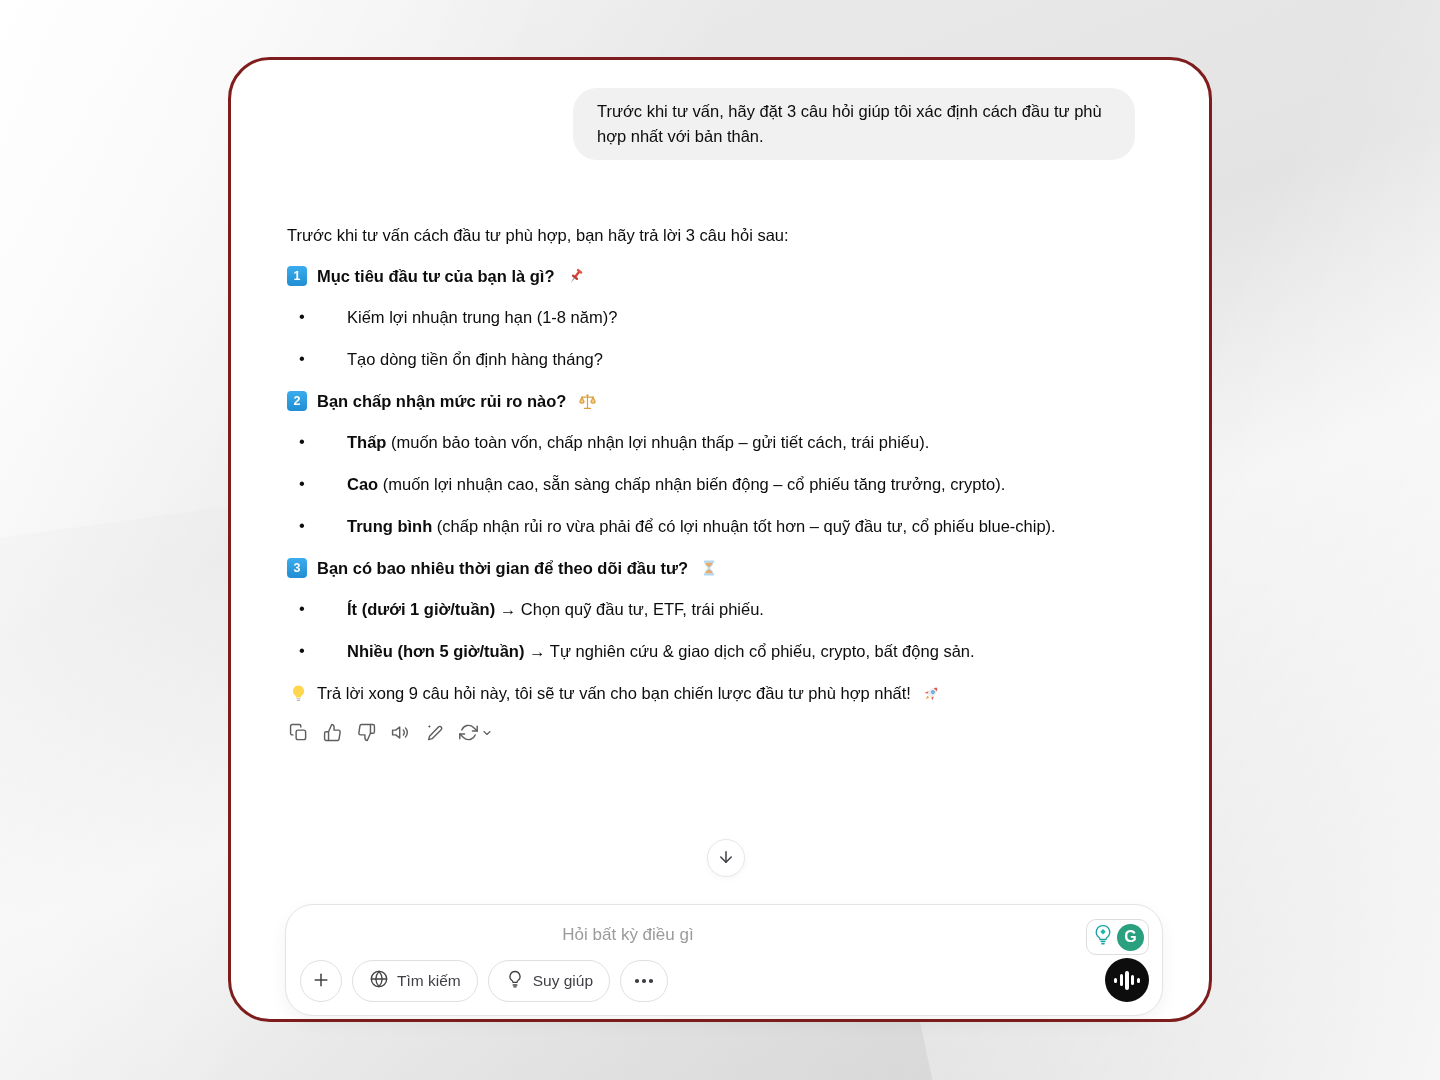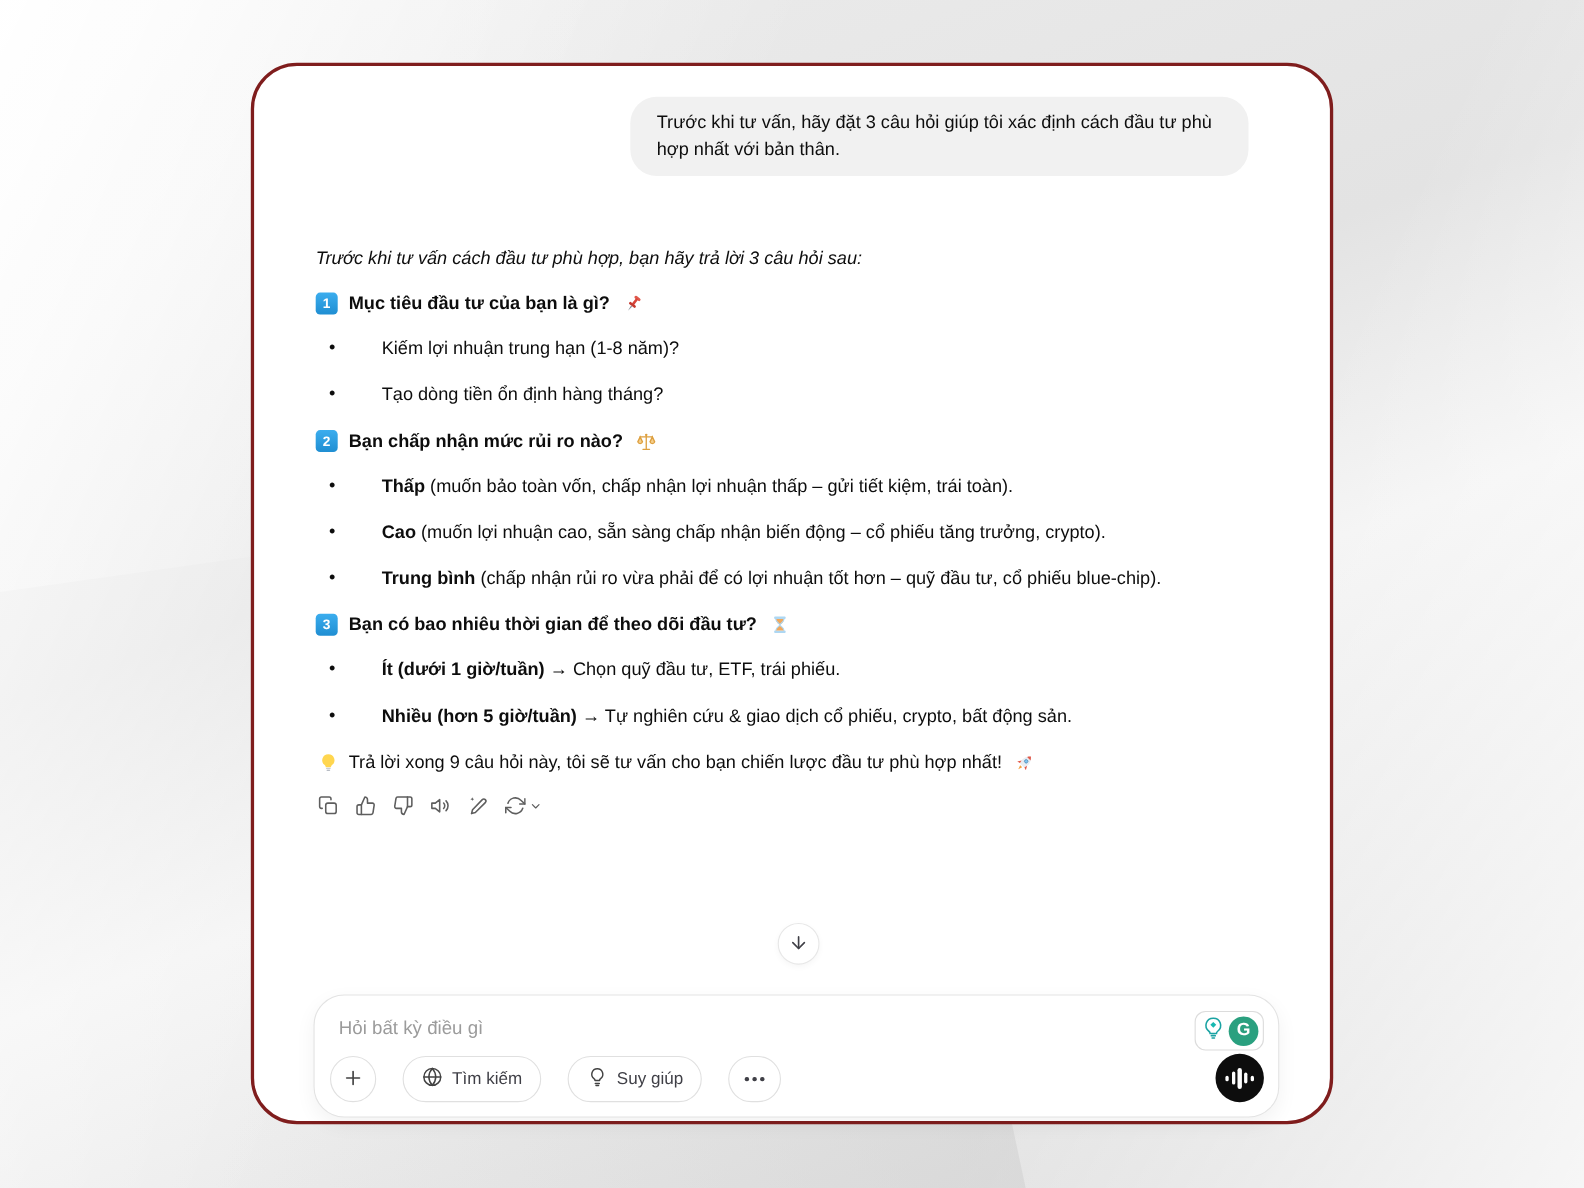--- a/index.html
+++ b/index.html
@@ -25,21 +25,21 @@
     background:#ffffff; border:3px solid #7f1d1d; border-radius:42px;
   }
 
   .bubble-row { padding:28px 74px 0 56px; display:flex; justify-content:flex-end; }
   .bubble {
     background:#f1f1f1; border-radius:24px; padding:11px 24px; max-width:562px;
     font-size:16.5px; line-height:25px; color:#0d0d0d;
   }
 
   .content { margin:62px 26px 0 56px; color:#0d0d0d; font-size:16.5px; line-height:26px; }
-  .intro { margin:0 0 15px;font-style:italic; }
+  .intro { margin:0 0 15px; }
   .heading { display:flex; align-items:center; gap:10px; font-weight:700; margin:13px 0 15px; }
   .badge {
     width:20px; height:20px; border-radius:4px; flex:0 0 20px;
     background:linear-gradient(180deg,#3badee,#1f8ed2); color:#fff;
     font-size:12.5px; font-weight:700; display:flex; align-items:center; justify-content:center;
   }
   .h-icon { display:inline-flex; margin-left:2px; }
   ul { list-style:none; }
   li { position:relative; padding-left:36px; margin-bottom:16px; }
   li::before { content:"•"; position:absolute; left:12px; top:-1px; color:#0d0d0d; }
@@ -56,24 +56,24 @@
     box-shadow:0 2px 6px rgba(0,0,0,.04); cursor:pointer;
   }
 
   .composer {
     position:absolute; left:54px; right:46px; bottom:3px; height:112px;
     background:#fff; border:1px solid #e3e3e3; border-radius:28px;
     box-shadow:0 6px 18px rgba(0,0,0,.05);
   }
   .composer-input {
     position:absolute; left:22px; top:20px; width:640px; border:none; outline:none;
-    font-family:"Liberation Sans",sans-serif; font-size:17px; color:#0d0d0d; background:transparent;
+    font-family:"Liberation Sans",sans-serif; font-size:17px; color:#0d0d0d; background:transparent;text-align:center;
   }
   .composer-input::placeholder { color:#9b9b9b; opacity:1; }
-  .composer-tools { position:absolute; left:14px; bottom:13px; display:flex; gap:24px; align-items:center; }
+  .composer-tools { position:absolute; left:14px; bottom:13px; display:flex; gap:10px; align-items:center; }
   .tool-circle { width:42px; height:42px; border-radius:50%; border:1px solid #e0e0e0; background:#fff;
     display:flex; align-items:center; justify-content:center; cursor:pointer; }
   .tool-pill { height:42px; border-radius:21px; border:1px solid #e0e0e0; background:#fff;
     display:flex; align-items:center; gap:8px; padding:0 16px; font-size:15.5px; color:#3f3f46; cursor:pointer;
     font-family:"Liberation Sans",sans-serif; }
   .tool-more { width:48px; justify-content:center; padding:0; gap:3.5px; }
   .dot { width:3.6px; height:3.6px; border-radius:50%; background:#3f3f46; }
 
   .gram {
     position:absolute; right:13px; top:14px; height:36px; display:flex; align-items:center; gap:2px;
@@ -134,21 +134,21 @@
             <path d="M12 4.5v15.5"></path>
             <path d="M5 6.5h14"></path>
             <circle cx="12" cy="4.2" r="1.4" fill="#dd9f3e" stroke="none"></circle>
             <path d="M5 6.5l-2.7 5.8a2.85 2.85 0 0 0 5.4 0z" fill="#f5ce8a"></path>
             <path d="M19 6.5l-2.7 5.8a2.85 2.85 0 0 0 5.4 0z" fill="#f5ce8a"></path>
             <path d="M8.2 20.8h7.6"></path>
           </svg>
       </span>
     </div>
     <ul>
-      <li><span class="b">Thấp</span><span> (muốn bảo toàn vốn, chấp nhận lợi nhuận thấp – gửi tiết kiệm, trái toàn).</span></li>
+      <li><span class="b">Thấp</span><span> (muốn bảo toàn vốn, chấp nhận lợi nhuận thấp – gửi tiết cách, trái phiếu).</span></li>
       <li><span class="b">Cao</span><span> (muốn lợi nhuận cao, sẵn sàng chấp nhận biến động – cổ phiếu tăng trưởng, crypto).</span></li>
       <li><span class="b">Trung bình</span><span> (chấp nhận rủi ro vừa phải để có lợi nhuận tốt hơn – quỹ đầu tư, cổ phiếu blue-chip).</span></li>
     </ul>
 
     <div class="heading">
       <span class="badge">3</span>
       <span>Bạn có bao nhiêu thời gian để theo dõi đầu tư?</span>
       <span class="h-icon">
         <svg width="18" height="18" viewBox="0 0 24 24">
             <rect x="5" y="2" width="14" height="3" rx="1.3" fill="#aed7f2"></rect>

